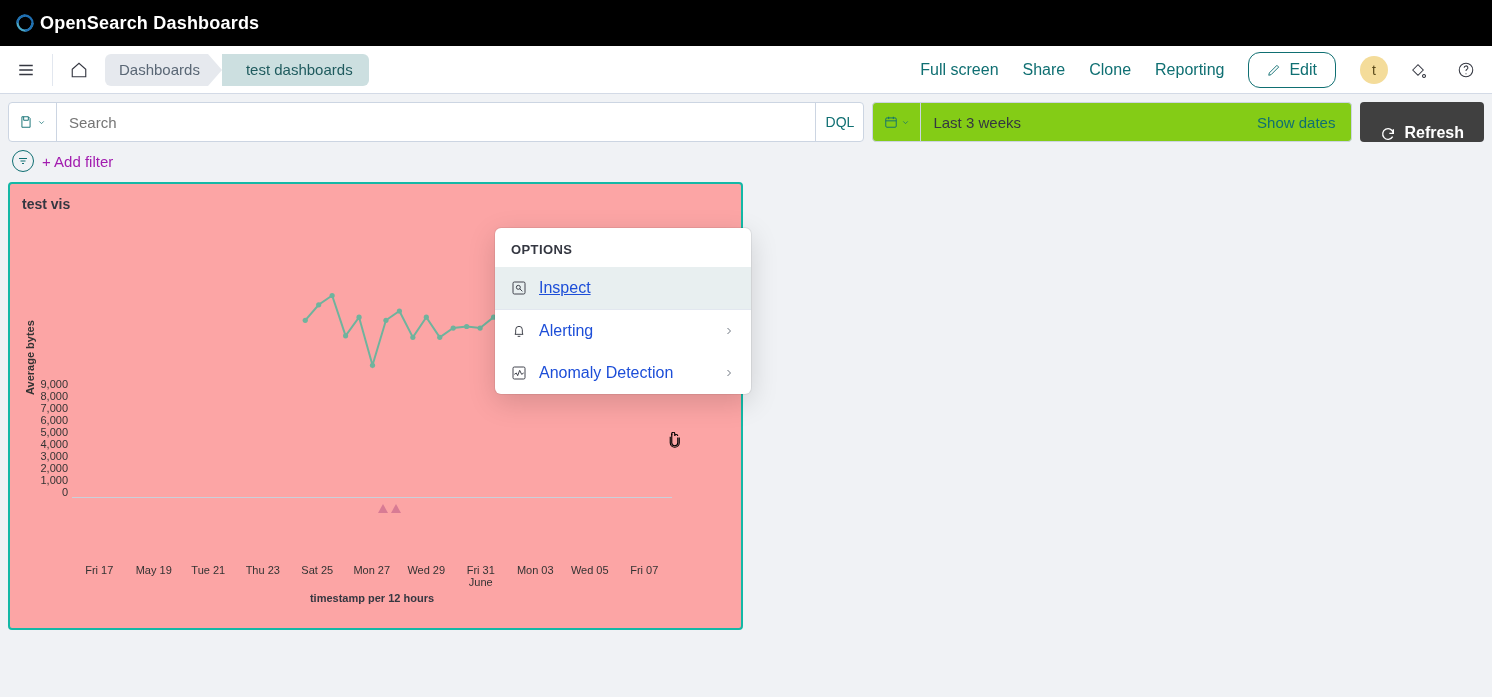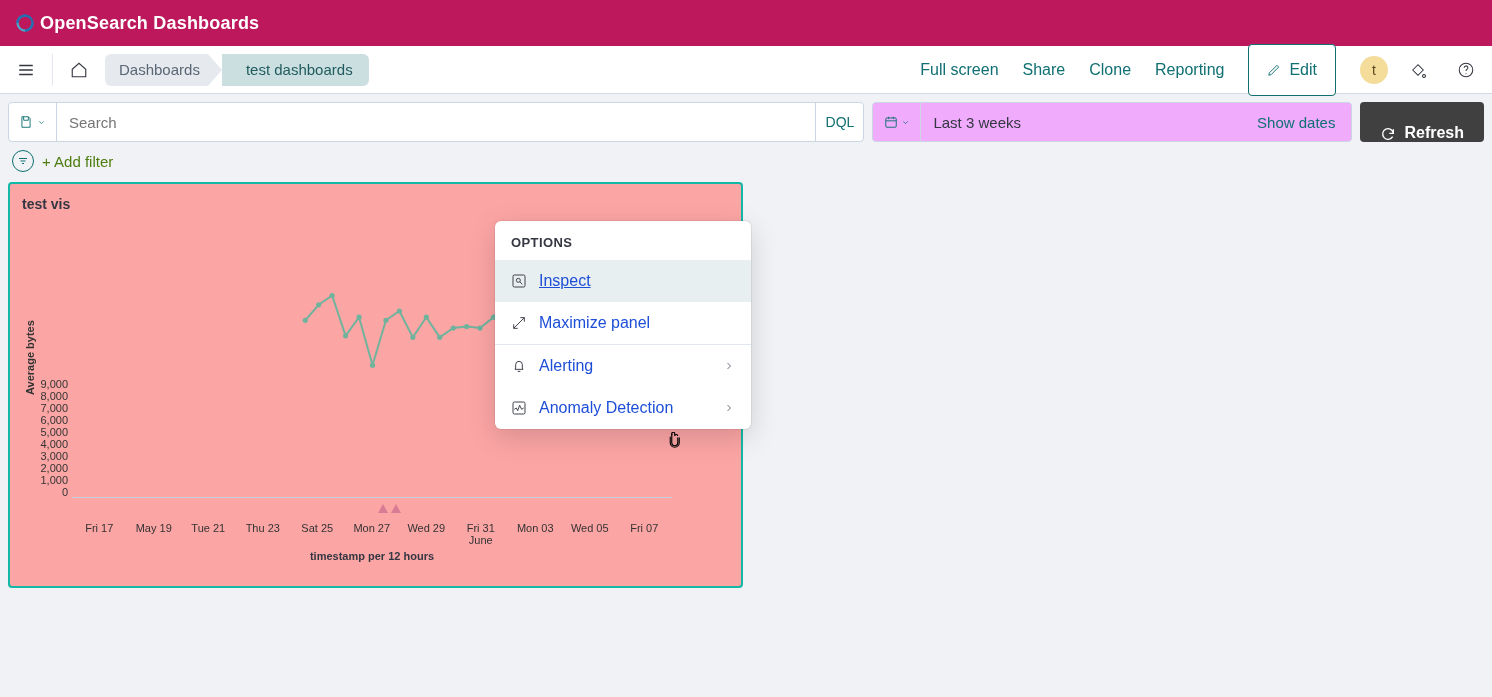--- a/index.html
+++ b/index.html
@@ -11,21 +11,21 @@
     color: #343741;
     background: #f0f2f5;
     width: 1492px;
     height: 697px;
     overflow: hidden;
   }
   svg { display: block; }
 
   
   .global-header {
-    background: #be185d;
+    background: #000000;
     height: 46px;
     display: flex;
     align-items: center;
     padding: 0 16px;
   }
   .logo { display: flex; align-items: center; gap: 6px; }
   .logo-mark { width: 18px; height: 18px; }
   .logo-text {
     color: #fff; font-size: 18px; font-weight: 600; letter-spacing: 0.2px;
   }
@@ -77,21 +77,21 @@
     border-left:14px solid #fff; 
     display:none;
   }
 
   .nav-right { margin-left:auto; display:flex; align-items:center; gap:24px; }
   .nav-link {
     color:#0f6f72; font-size:16px; text-decoration:none; cursor:pointer;
   }
   .edit-btn {
     border:1px solid #0f6f72; color:#0f6f72; background:#fff;
-    height:52px; padding:0 18px; border-radius:4px;
+    height:36px; padding:0 18px; border-radius:12px;
     display:flex; align-items:center; gap:8px; font-size:16px; cursor:pointer;
   }
   .avatar {
     width:28px; height:28px; border-radius:50%;
     background:#f4dc9a; color:#5a4a1a;
     display:flex; align-items:center; justify-content:center;
     font-size:14px; font-weight:500;
   }
   .right-icons { display:flex; align-items:center; gap:12px; }
 
@@ -111,21 +111,21 @@
   .search-input {
     flex:1; border:none; outline:none; padding:0 12px; font-size:15px;
     color:#343741;
   }
   .dql {
     width:48px; border-left:1px solid #ccd5e2;
     display:flex; align-items:center; justify-content:center;
     color:#0f6f72; font-size:14px; cursor:pointer;
   }
   .time-group {
-    display:flex; height:40px; background:#f0abfc;
+    display:flex; height:40px; background:#84cc16;
     border:1px solid #ccd5e2; border-radius:4px; overflow:hidden;
     align-items:stretch; flex:1; max-width:480px;
   }
   .time-calendar {
     width:48px; border-right:1px solid #ccd5e2;
     display:flex; align-items:center; justify-content:center; gap:3px;
     color:#0f6f72; cursor:pointer;
   }
   .time-value {
     flex:1; display:flex; align-items:center; padding:0 12px;
@@ -143,21 +143,21 @@
 
   .filter-row {
     display:flex; align-items:center; gap:8px; padding:8px 4px 10px 4px;
   }
   .filter-icon-wrap {
     width:22px; height:22px; border:1px solid #0f6f72; border-radius:50%;
     display:flex; align-items:center; justify-content:center; color:#0f6f72;
     cursor:pointer;
   }
   .add-filter {
-    color:#4d7c0f; font-size:15px; cursor:pointer;
+    color:#a21caf; font-size:15px; cursor:pointer;
   }
 
   
   .panel {
     width:735px; background:#fca5a5; border:2px solid #14b8a6; border-radius:4px;
     padding:12px 12px 24px 12px; position:relative;
   }
   .panel-title { font-weight:700; font-size:14px; color:#343741; }
   .chart-wrap { display:flex; margin-top:6px; }
   .y-axis-label {
@@ -177,28 +177,28 @@
   .markers { height:18px; position:relative; margin-left:50px; width:600px; }
   .marker {
     position:absolute; top:6px; width:0; height:0;
     border-left:5px solid transparent; border-right:5px solid transparent;
     border-bottom:9px solid #d87b94;
   }
   .x-ticks {
     display:flex; margin-left:50px; width:600px; gap:0;
     font-size:11px; color:#333; margin-top:6px;
   }
-  .x-tick { width:54.5px; text-align:center; }
+  .x-tick { width:54.5px; text-align:center;margin-top:42px; }
   .x-axis-label {
     font-size:11px; font-weight:700; text-align:center; margin-top:4px; margin-left:50px; width:600px;
   }
 
   
   .context-menu {
-    position:absolute; left:495px; top:221px;
+    position:absolute; left:495px; top:228px;
     width:256px; background:#fff; border-radius:6px;
     box-shadow:0 8px 28px rgba(0,0,0,0.15), 0 0 0 1px rgba(0,0,0,0.06);
     overflow:hidden;
   }
   .context-menu::before {
     content:""; position:absolute; top:-7px; right:20px;
     width:14px; height:14px; background:#fff;
     transform:rotate(45deg);
     box-shadow:-1px -1px 0 rgba(0,0,0,0.06);
   }
@@ -400,26 +400,20 @@
 
   <div class="menu-item highlight">
     <svg class="menu-icon" viewBox="0 0 24 24">
       <rect x="3" y="3" width="18" height="18" rx="2" fill="none" stroke="#343741" stroke-width="1.4"></rect>
       <circle cx="11" cy="11" r="3" fill="none" stroke="#343741" stroke-width="1.4"></circle>
       <path d="M13 13 L17 17" stroke="#343741" stroke-width="1.4"></path>
     </svg>
     <span class="menu-label">Inspect</span>
   </div>
 
-  <div class="menu-item">
-    <svg class="menu-icon" viewBox="0 0 24 24">
-      <path d="M4 20 L20 4 M14 4h6v6 M10 20H4v-6" fill="none" stroke="#343741" stroke-width="1.4"></path>
-    </svg>
-    <span class="menu-label">Maximize panel</span>
-  </div>
 
   <div class="menu-item menu-sep">
     <svg class="menu-icon" viewBox="0 0 24 24">
       <path d="M6 17h12 l-1-2 V10 a5 5 0 0 0 -10 0 v5 Z M10 20h4" fill="none" stroke="#343741" stroke-width="1.4"></path>
     </svg>
     <span class="menu-label">Alerting</span>
     <svg class="menu-chevron" width="12" height="12" viewBox="0 0 24 24">
       <path d="M9 6l6 6-6 6" fill="none" stroke="#6d7580" stroke-width="2"></path>
     </svg>
   </div>

